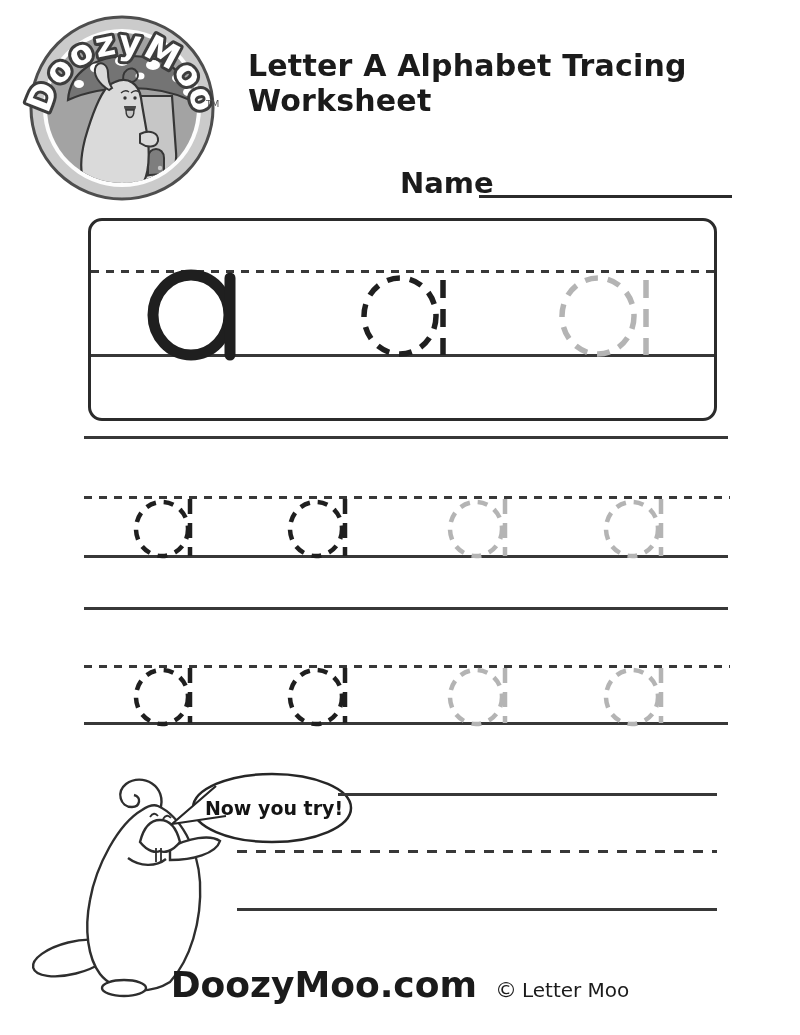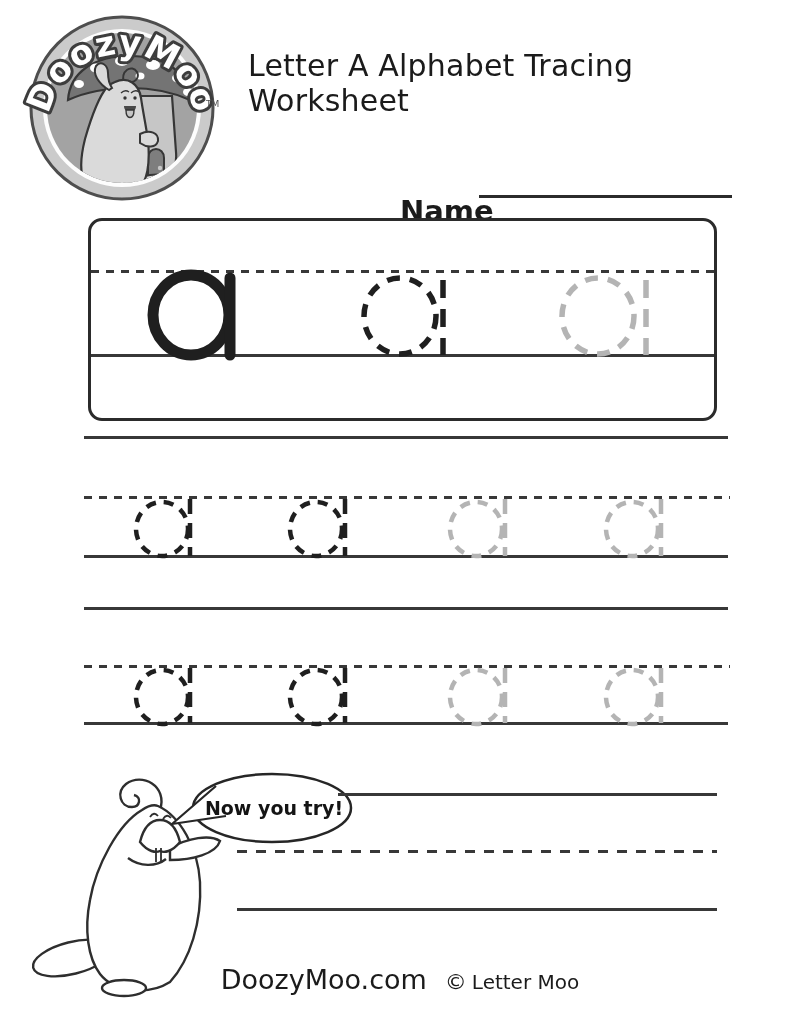--- a/index.html
+++ b/index.html
@@ -7,32 +7,32 @@
     position:relative;width:800px;height:1035px;background:#ffffff;
     font-family:"DejaVu Sans","Liberation Sans",sans-serif;color:#1b1b1b;
     overflow:hidden;margin:0 auto;
   }
   .abs{position:absolute;}
   .solid-line{position:absolute;background:#383838;}
   .dash-line{position:absolute;height:3px;
     background:repeating-linear-gradient(90deg,#383838 0 8px,transparent 8px 15px);}
   .dash-line-wide{position:absolute;height:3px;
     background:repeating-linear-gradient(90deg,#383838 0 10px,transparent 10px 19px);}
-  .title{font-size:30px;font-weight:normal;letter-spacing:.2px;}
+  .title{font-size:30px;font-weight:bold;letter-spacing:.2px;}
   .subtitle{font-size:26px;font-weight:bold;}
-  .name-label{font-size:29px;font-weight:bold;margin-top:28px;}
+  .name-label{font-size:29px;font-weight:bold;}
   .practice-box{
     position:absolute;left:88px;top:218px;width:629px;height:203px;
     border:3px solid #2b2b2b;border-radius:14px;box-sizing:border-box;background:#fff;
   }
   .footer{
     position:absolute;left:0;top:964px;width:800px;
     display:flex;justify-content:center;align-items:baseline;gap:18px;
   }
-  .footer-site{font-size:27px;font-weight:normal;}
+  .footer-site{font-size:36px;font-weight:bold;}
   .footer-copy{font-size:20px;display:flex;align-items:baseline;gap:5px;}
   svg{display:block;}
 </style>
 </head>
 <body>
 
 <div class="page">
 
   <svg class="abs" style="left:22px;top:8px" width="200" height="200" viewBox="0 0 200 200">
     <defs>

